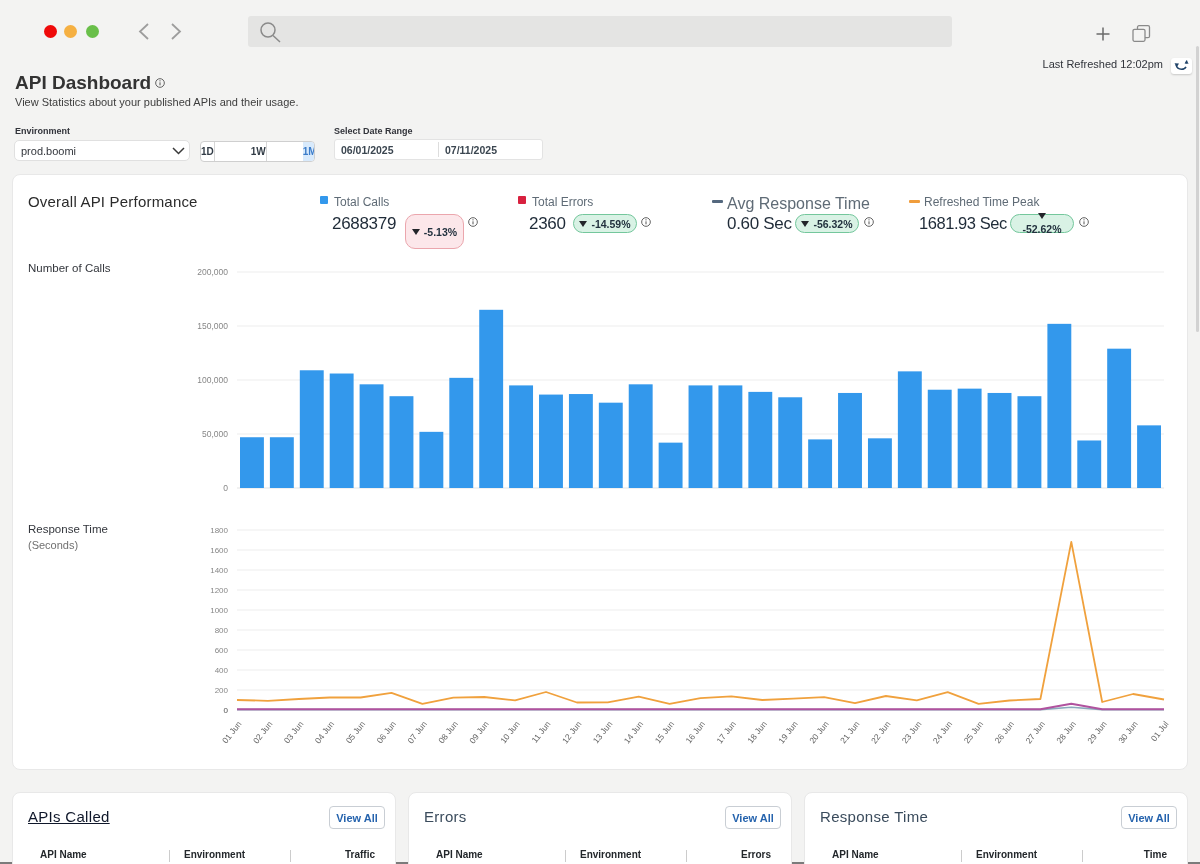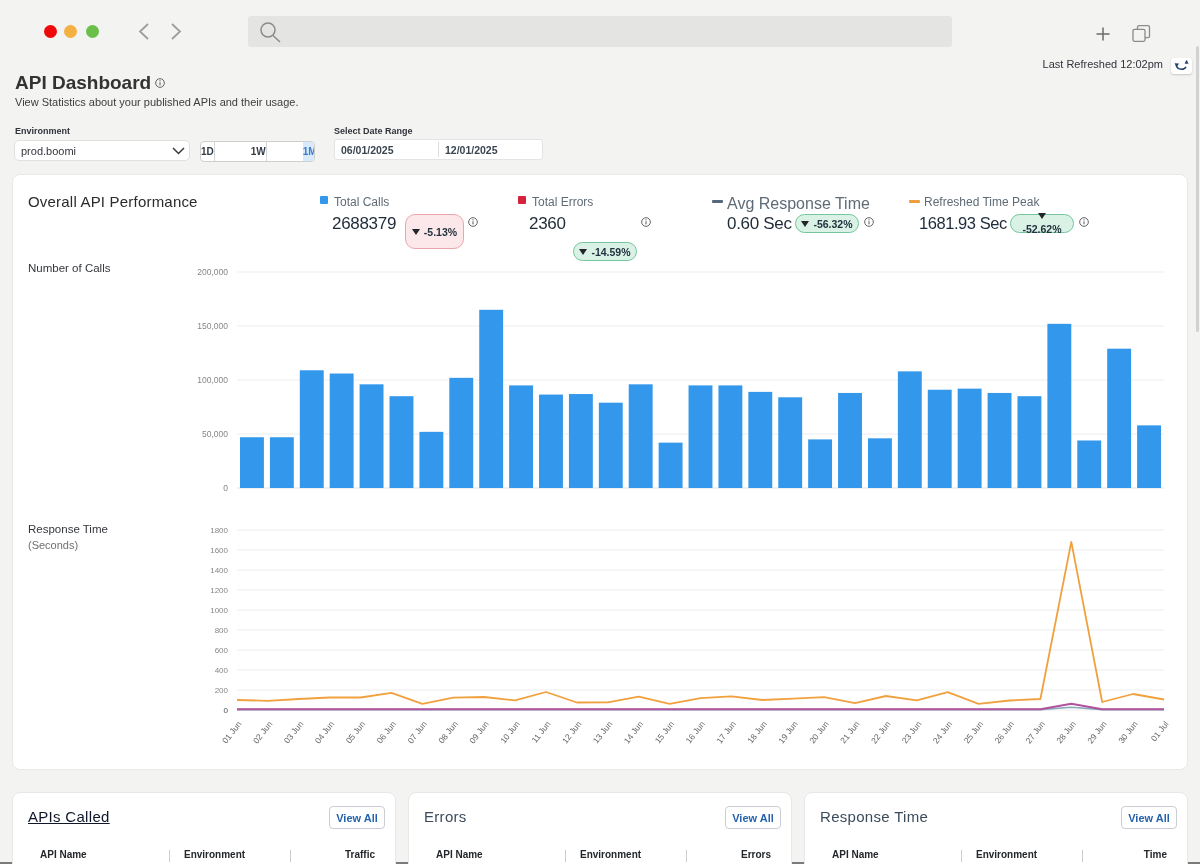--- a/index.html
+++ b/index.html
@@ -68,42 +68,42 @@
       <path d="M0.9 3.3 Q0.9 1.7 2.5 1.7 L9.5 1.7 Q11.1 1.7 11.1 3.3 L11.1 4.2 L0.9 4.2 Z" fill="#6f6f6f"></path>
       <rect x="4.9" y="6.6" width="2.4" height="2.4" rx="0.4" fill="#6f6f6f"></rect>
     </svg>
   </div>
 </div>
 
 <div class="abs" style="left:334px;top:126px;font-size:9px;font-weight:bold;color:#31333a;">Select Date Range</div>
 <div class="abs" style="left:334px;top:139px;width:209px;height:21px;background:#fff;border:1px solid #e3e3e3;border-radius:3px;"></div>
 <div class="abs" style="left:438px;top:142px;width:1px;height:15px;background:#ddd;"></div>
 <div class="abs" style="left:341px;top:144px;font-size:10.5px;font-weight:bold;color:#3b4650;">06/01/2025</div>
-<div class="abs" style="left:445px;top:144px;font-size:10.5px;font-weight:bold;color:#3b4650;">12/01/2025</div>
+<div class="abs" style="left:445px;top:144px;font-size:10.5px;font-weight:bold;color:#3b4650;">07/11/2025</div>
 
 <div class="card" style="left:12px;top:174px;width:1176px;height:596px;"></div>
 <div class="abs" style="left:28px;top:193px;font-size:15px;color:#2b2b2b;letter-spacing:0.2px;">Overall API Performance</div>
 
 <div class="abs" style="left:320px;top:196px;width:8px;height:8px;background:#3398ec;border-radius:1px;"></div>
 <div class="abs" style="left:334px;top:195px;font-size:12px;color:#5f6b76;">Total Calls</div>
 <div class="abs" style="left:332px;top:214px;font-size:17px;letter-spacing:-0.3px;color:#1f2b38;">2688379</div>
 <div class="abs" style="left:405px;top:214px;width:59px;height:35px;background:#fce7ea;border:1px solid #eba6ad;border-radius:10px;display:flex;align-items:center;justify-content:center;gap:4px;">
   <span style="width:0;height:0;border-left:4.5px solid transparent;border-right:4.5px solid transparent;border-top:6px solid #23252a;"></span>
   <span style="font-size:10.5px;font-weight:bold;color:#23323f;">-5.13%</span>
 </div>
 <svg class="abs" style="left:468px;top:217px;" width="10" height="10" viewBox="0 0 12 12">
   <circle cx="6" cy="6" r="5.2" fill="none" stroke="#555" stroke-width="1.1"></circle>
   <line x1="6" y1="5.2" x2="6" y2="8.8" stroke="#555" stroke-width="1.2"></line>
   <circle cx="6" cy="3.4" r="0.8" fill="#555"></circle>
 </svg>
 
 <div class="abs" style="left:518px;top:196px;width:8px;height:8px;background:#d8213f;border-radius:1px;"></div>
 <div class="abs" style="left:532px;top:195px;font-size:12px;color:#5f6b76;">Total Errors</div>
 <div class="abs" style="left:529px;top:214px;font-size:17px;letter-spacing:-0.3px;color:#1f2b38;">2360</div>
-<div class="abs" style="left:573px;top:214px;width:64px;height:19px;background:#d9f2e5;border:1px solid #74c79c;border-radius:10px;display:flex;align-items:center;justify-content:center;gap:4px;margin-top:28px;">
+<div class="abs" style="left:573px;top:214px;width:64px;height:19px;background:#d9f2e5;border:1px solid #74c79c;border-radius:10px;display:flex;align-items:center;justify-content:center;gap:4px;">
   <span style="width:0;height:0;border-left:4.5px solid transparent;border-right:4.5px solid transparent;border-top:6px solid #23252a;"></span>
   <span style="font-size:10.5px;font-weight:bold;color:#23323f;">-14.59%</span>
 </div>
 <svg class="abs" style="left:641px;top:217px;" width="10" height="10" viewBox="0 0 12 12">
   <circle cx="6" cy="6" r="5.2" fill="none" stroke="#555" stroke-width="1.1"></circle>
   <line x1="6" y1="5.2" x2="6" y2="8.8" stroke="#555" stroke-width="1.2"></line>
   <circle cx="6" cy="3.4" r="0.8" fill="#555"></circle>
 </svg>
 
 <div class="abs" style="left:712px;top:200px;width:11px;height:3px;background:#54687e;border-radius:1px;"></div>

